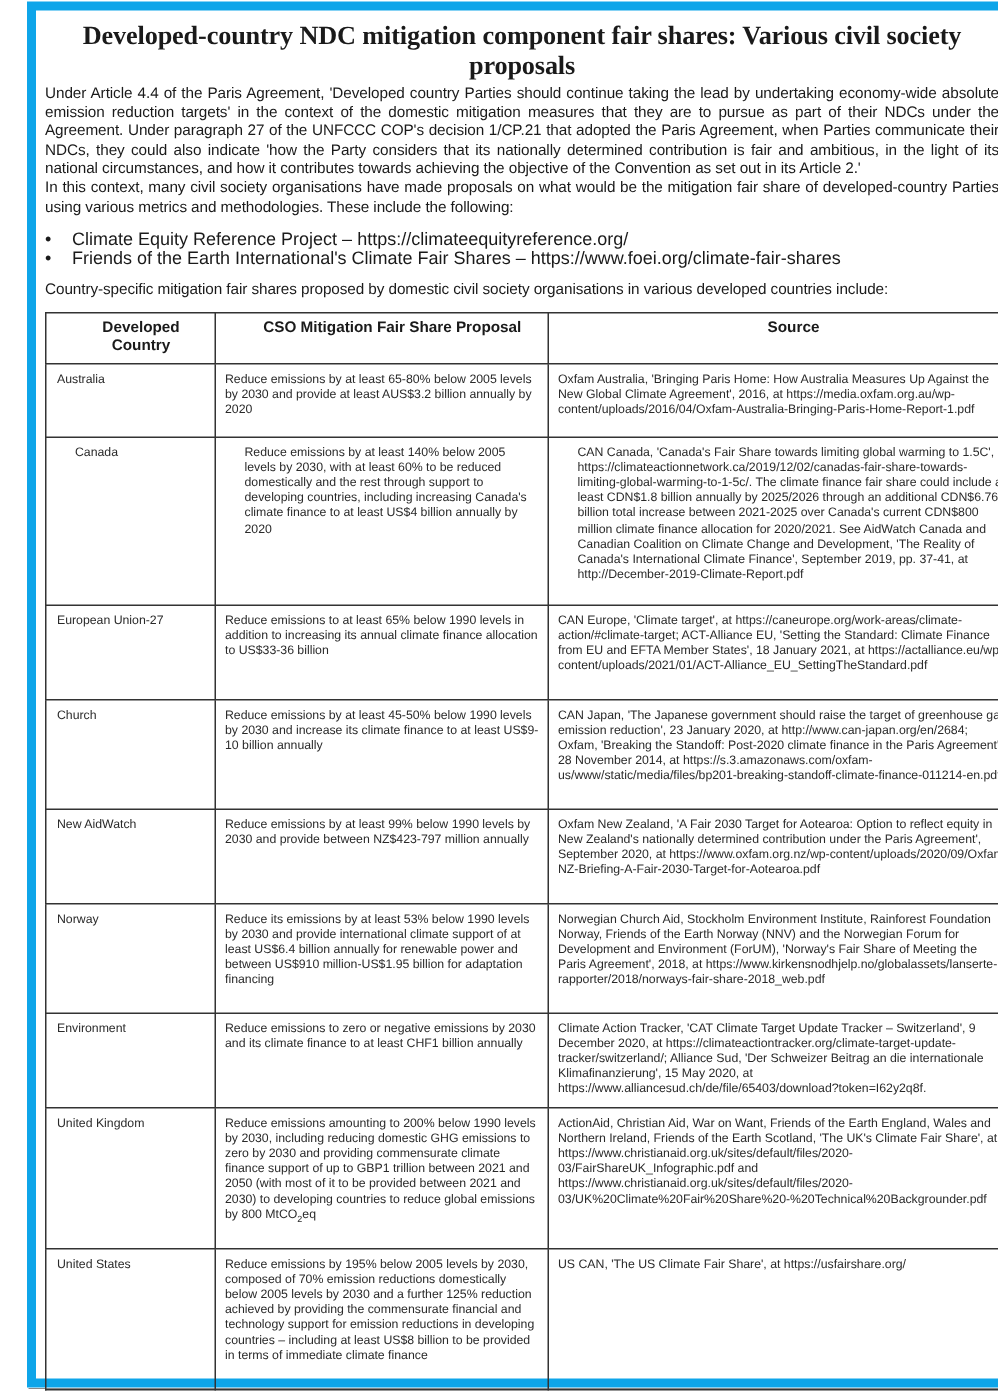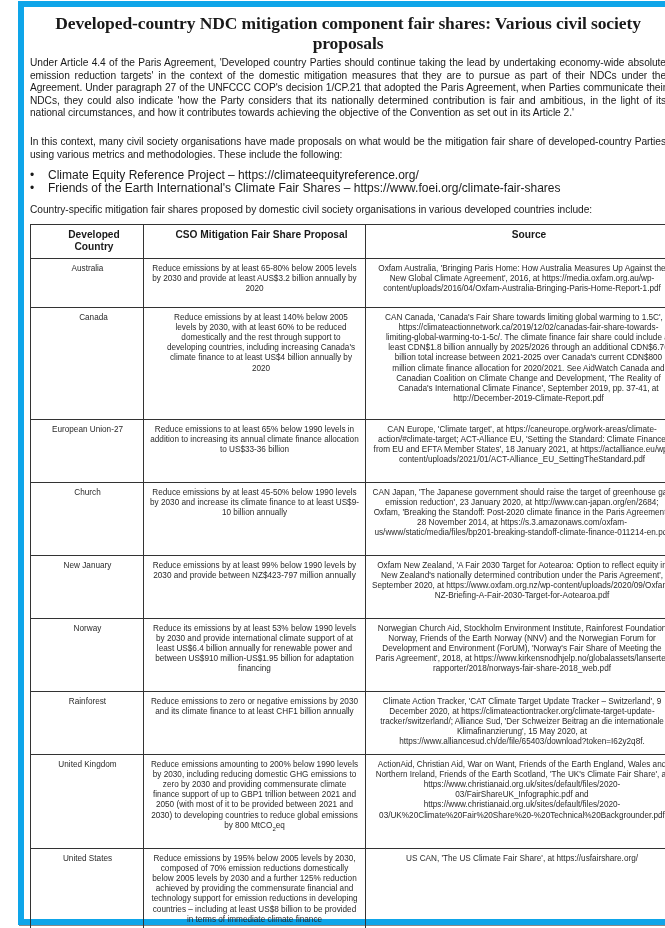--- a/index.html
+++ b/index.html
@@ -22,21 +22,21 @@
     line-height: 20px;
     letter-spacing: -0.1px;
   }
   .para {
     font-size: 10.2px;
     line-height: 12.6px;
     margin: 4px 6px 0 6px;
     text-align: justify;
     letter-spacing: -0.05px;
   }
-  .para.gap { margin-top: 16px; }
+  .para.gap { margin-top: 0; }
   ul.links {
     margin: 8px 0 0 0; padding: 0 0 0 6px;
     list-style: none;
     font-size: 12px; line-height: 12.4px;
   }
   ul.links li { position: relative; padding-left: 18px; }
   ul.links li::before {
     content: "\2022"; position: absolute; left: 0; top: 0;
   }
   .intro2 { margin-top: 10px; }
@@ -44,21 +44,21 @@
     margin: 7px 0 0 6px;
     width: 648px;
     border-collapse: collapse;
     table-layout: fixed;
     font-size: 8.2px;
     line-height: 10.2px;
   }
   th, td {
     border: 1px solid #333;
     vertical-align: top;
-    text-align: center;
+    text-align: left;
   }
   th {
     font-size: 10.2px;
     font-weight: bold;
     text-align: center;
     padding: 4px 3px 5px 17px;
     line-height: 12px;
   }
   td { padding: 5px 6px 4px 6px; color: #2a2a2a; }
   td.country { padding-left: 7px; }
@@ -120,31 +120,31 @@
         <td class="country">European Union-27</td>
         <td>Reduce emissions to at least 65% below 1990 levels in addition to increasing its annual climate finance allocation to US$33-36 billion</td>
         <td>CAN Europe, 'Climate target', at https://caneurope.org/work-areas/climate-action/#climate-target; ACT-Alliance EU, 'Setting the Standard: Climate Finance from EU and EFTA Member States', 18 January 2021, at https://actalliance.eu/wp-content/uploads/2021/01/ACT-Alliance_EU_SettingTheStandard.pdf</td>
       </tr>
       <tr class="r-jp">
         <td class="country">Church</td>
         <td>Reduce emissions by at least 45-50% below 1990 levels by 2030 and increase its climate finance to at least US$9-10 billion annually</td>
         <td>CAN Japan, 'The Japanese government should raise the target of greenhouse gas emission reduction', 23 January 2020, at http://www.can-japan.org/en/2684; Oxfam, 'Breaking the Standoff: Post-2020 climate finance in the  Paris Agreement', 28 November 2014, at https://s.3.amazonaws.com/oxfam-us/www/static/media/files/bp201-breaking-standoff-climate-finance-011214-en.pdf</td>
       </tr>
       <tr class="r-nz">
-        <td class="country">New January</td>
+        <td class="country">New AidWatch</td>
         <td>Reduce emissions by at least 99% below 1990 levels by 2030 and provide between NZ$423-797 million annually</td>
         <td>Oxfam New Zealand, 'A Fair 2030 Target for Aotearoa: Option to reflect equity in New Zealand's nationally determined contribution under the Paris Agreement', September 2020, at https://www.oxfam.org.nz/wp-content/uploads/2020/09/Oxfam-NZ-Briefing-A-Fair-2030-Target-for-Aotearoa.pdf</td>
       </tr>
       <tr class="r-no">
         <td class="country">Norway</td>
         <td>Reduce its emissions by at least 53% below 1990 levels by 2030 and provide international climate support of at least US$6.4 billion annually for renewable power and between US$910 million-US$1.95 billion for adaptation financing</td>
         <td>Norwegian Church Aid, Stockholm Environment Institute, Rainforest Foundation Norway, Friends of the Earth Norway (NNV) and the Norwegian Forum for Development and Environment (ForUM), 'Norway's Fair Share of Meeting the Paris Agreement', 2018, at https://www.kirkensnodhjelp.no/globalassets/lanserte-rapporter/2018/norways-fair-share-2018_web.pdf</td>
       </tr>
       <tr class="r-ch">
-        <td class="country">Rainforest</td>
+        <td class="country">Environment</td>
         <td>Reduce emissions to zero or negative emissions by 2030 and its climate finance to at least CHF1 billion annually</td>
         <td>Climate Action Tracker, 'CAT Climate Target Update Tracker – Switzerland', 9 December 2020, at https://climateactiontracker.org/climate-target-update-tracker/switzerland/; Alliance Sud, 'Der Schweizer Beitrag an die internationale Klimafinanzierung', 15 May 2020, at https://www.alliancesud.ch/de/file/65403/download?token=I62y2q8f.</td>
       </tr>
       <tr class="r-uk">
         <td class="country">United Kingdom</td>
         <td><span>Reduce emissions amounting to 200% below 1990 levels by 2030, including reducing domestic GHG emissions to zero by 2030 and providing commensurate climate finance support of up to GBP1 trillion between 2021 and 2050 (with most of it to be provided between 2021 and 2030) to developing countries to reduce global emissions by 800 MtCO</span><sub>2</sub><span>eq</span></td>
         <td>ActionAid, Christian Aid, War on Want, Friends of the Earth England, Wales and Northern Ireland, Friends of the Earth Scotland, 'The UK's Climate Fair Share', at https://www.christianaid.org.uk/sites/default/files/2020-03/FairShareUK_Infographic.pdf and https://www.christianaid.org.uk/sites/default/files/2020-03/UK%20Climate%20Fair%20Share%20-%20Technical%20Backgrounder.pdf</td>
       </tr>
       <tr class="r-us">
         <td class="country">United States</td>

